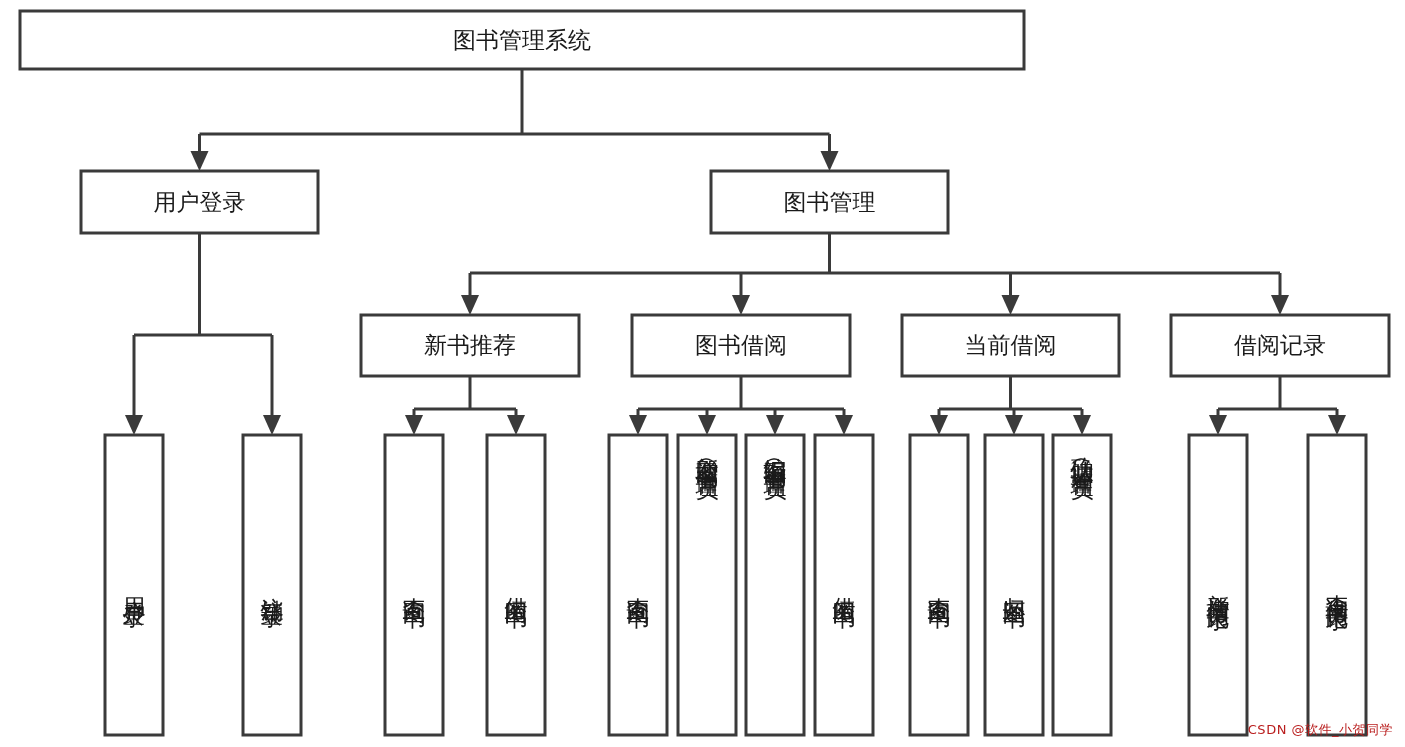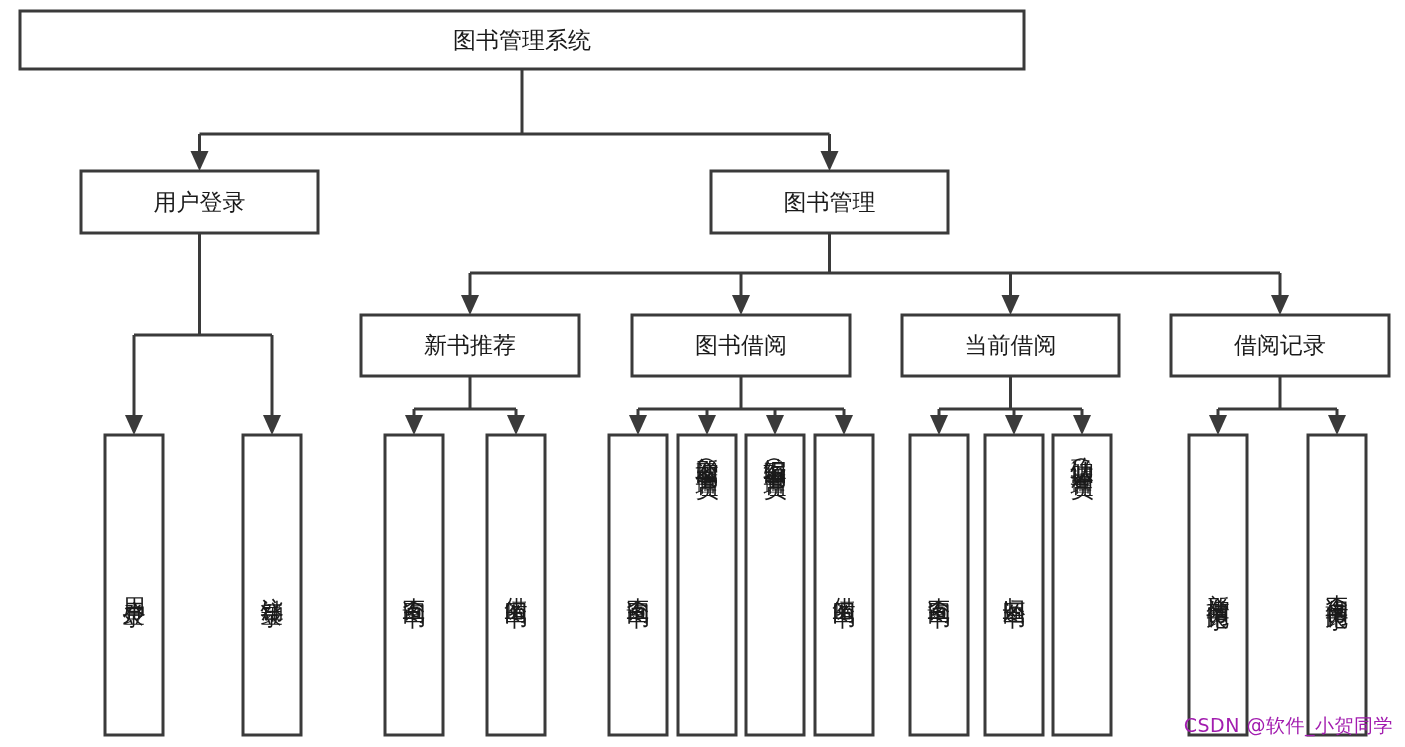--- a/index.html
+++ b/index.html
@@ -63,22 +63,22 @@
     text-align: center;
     white-space: nowrap;
     pointer-events: none;
     user-select: none;
   }
   .watermark {
     position: absolute;
     right: 12px;
     bottom: 8px;
     font-family: "DejaVu Sans", "Liberation Sans", sans-serif;
-    font-size: 19px;
-    color: #a21caf;
+    font-size: 13px;
+    color: #b91c1c;
     letter-spacing: 0.5px;
     white-space: nowrap;
     user-select: none;
   }
 </style>
 </head>
 <body>
 
 <div id="diagram-root">
 

